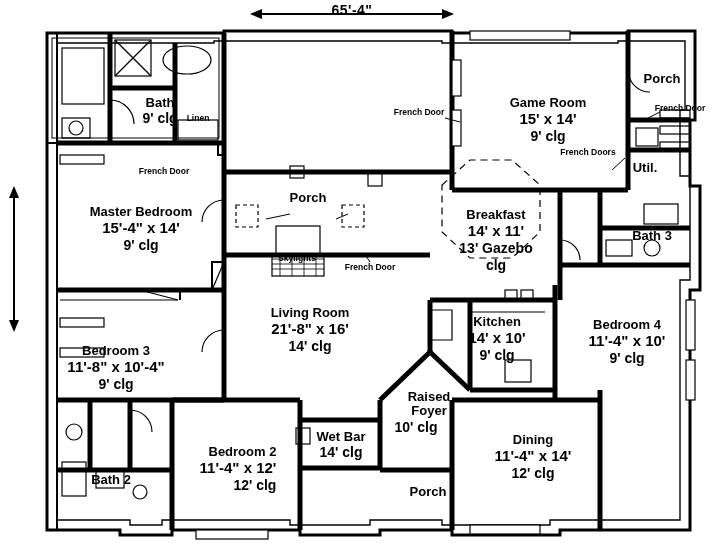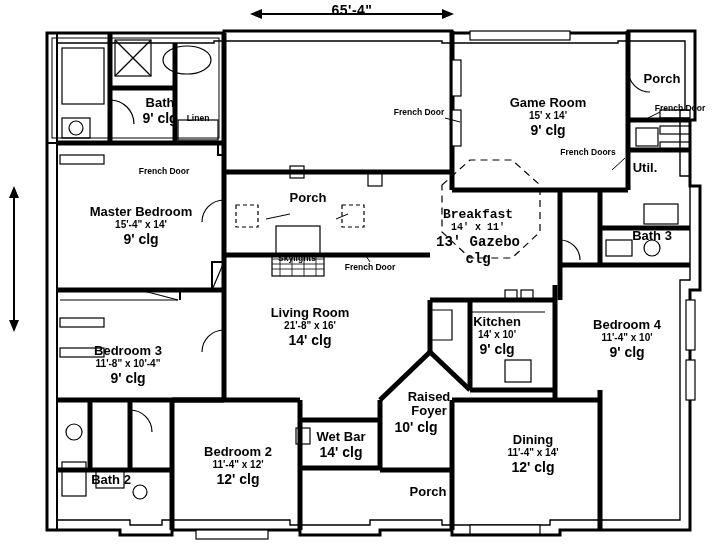--- a/index.html
+++ b/index.html
@@ -1,20 +1,20 @@
 <!DOCTYPE html>
 <html><head>
 <meta charset="utf-8">
 <style>
   html,body{margin:0;padding:0;background:#ffffff;}
   body{width:725px;height:546px;position:relative;font-family:"Liberation Sans",sans-serif;color:#000;}
   #plan{position:absolute;left:0;top:0;width:725px;height:546px;}
   .lbl{position:absolute;text-align:center;line-height:1.18;white-space:nowrap;font-weight:bold;}
   .rname{font-size:13px;}
-  .rdim{font-size:10px;}
+  .rdim{font-size:15px;}
   .rclg{font-size:14px;}
   .small{font-size:8.5px;font-weight:bold;}
   .dimtext{font-size:14px;font-weight:bold;letter-spacing:0.5px;}
   .ctr{transform:translateX(-50%);}
 </style>
 </head>
 <body>
 
 <svg id="plan" viewBox="0 0 725 546">
 
@@ -215,21 +215,21 @@
 <div class="lbl ctr" style="left:548px;top:95px;">
   <div class="rname">Game Room</div>
   <div class="rdim">15' x 14'</div>
   <div class="rclg">9' clg</div>
 </div>
 
 <div class="lbl ctr rname" style="left:662px;top:71px;">Porch</div>
 <div class="lbl ctr rname" style="left:645px;top:160px;">Util.</div>
 <div class="lbl ctr rname" style="left:628px;top:228px;margin-left:24px;">Bath 3</div>
 
-<div class="lbl ctr" style="left:478px;top:207px;font-family:Liberation Mono, monospace;">
+<div class="lbl ctr" style="left:496px;top:207px;">
   <div class="rname">Breakfast</div>
   <div class="rdim">14' x 11'</div>
   <div class="rclg" style="white-space:pre-line;">13' Gazebo
 clg</div>
 </div>
 
 <div class="lbl ctr rname" style="left:308px;top:190px;">Porch</div>
 <div class="lbl ctr small" style="left:297px;top:213px;margin-top:40px;">Skylights</div>
 
 <div class="lbl ctr" style="left:310px;top:305px;">
@@ -243,27 +243,27 @@
   <div class="rdim">14' x 10'</div>
   <div class="rclg">9' clg</div>
 </div>
 
 <div class="lbl ctr" style="left:627px;top:317px;">
   <div class="rname">Bedroom 4</div>
   <div class="rdim">11'-4" x 10'</div>
   <div class="rclg">9' clg</div>
 </div>
 
-<div class="lbl ctr" style="left:128px;top:343px;">
+<div class="lbl ctr" style="left:116px;top:343px;">
   <div class="rname">Bedroom 3</div>
   <div class="rdim">11'-8" x 10'-4"</div>
   <div class="rclg">9' clg</div>
 </div>
 
-<div class="lbl ctr" style="left:238px;top:444px;">
+<div class="lbl ctr" style="left:238px;top:444px;text-align:right;">
   <div class="rname">Bedroom 2</div>
   <div class="rdim">11'-4" x 12'</div>
   <div class="rclg">12' clg</div>
 </div>
 
 <div class="lbl ctr rname" style="left:111px;top:472px;">Bath 2</div>
 
 <div class="lbl ctr" style="left:341px;top:429px;">
   <div class="rname">Wet Bar</div>
   <div class="rclg">14' clg</div>

